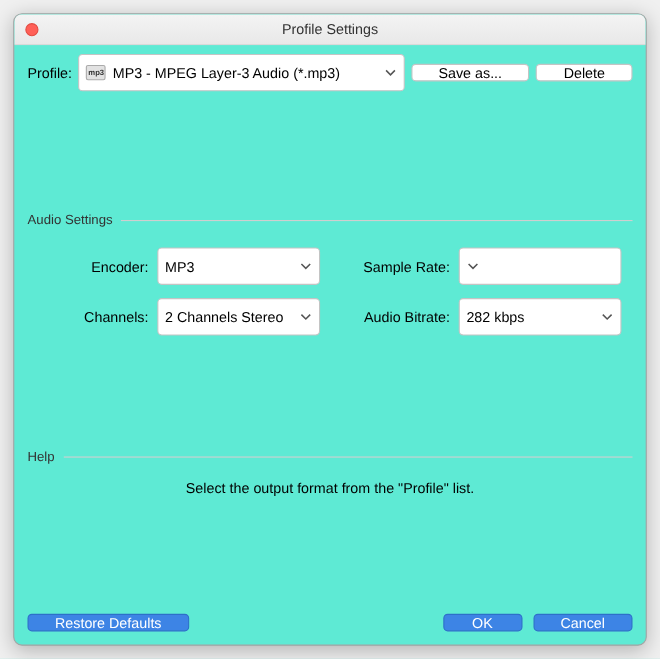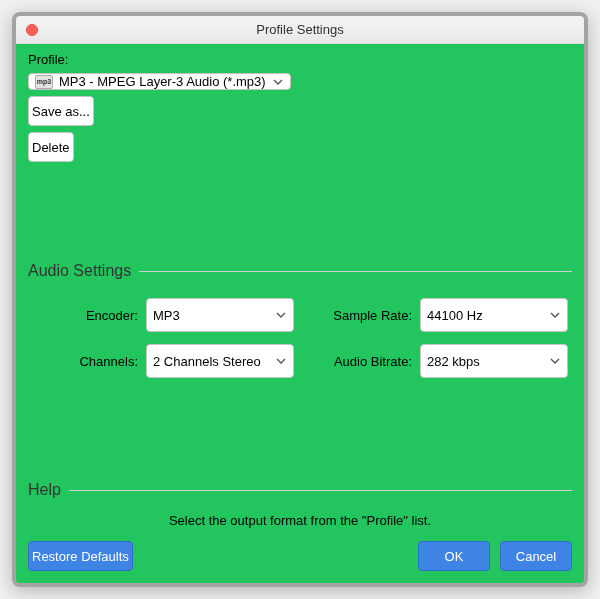--- a/index.html
+++ b/index.html
@@ -7,22 +7,22 @@
     margin: 0;
     padding: 12px;
     background: #f0f0f0;
     font-family: -apple-system, "Helvetica Neue", Arial, sans-serif;
     font-size: 13px;
     color: #000;
   }
   .window {
     width: 576px;
     height: 575px;
-    background: #22c55e;
-    border: 4px solid #a3a3a3;
+    background: #5eead4;
+    border: 1px solid #a3a3a3;
     border-radius: 8px;
     box-shadow: 0 4px 18px rgba(0,0,0,0.25);
     display: flex;
     flex-direction: column;
     overflow: hidden;
   }
   .titlebar {
     position: relative;
     height: 28px;
     line-height: 28px;
@@ -42,24 +42,23 @@
     border: 0.5px solid #e24b41;
   }
   .content {
     flex: 1;
     display: flex;
     flex-direction: column;
     padding: 8px 12px 0 12px;
   }
   .row-top {
     display: flex;
-    align-items: flex-start;
+    align-items: center;
     gap: 6px;
-    margin-bottom: 4px;
-    flex-direction: column;
+    margin-bottom: 14px;
   }
   .label { color:#000; }
   .select {
     display: inline-flex;
     align-items: center;
     justify-content: space-between;
     height: 34px;
     background: #fff;
     border: 1px solid #c4c4c4;
     border-radius: 4px;
@@ -71,22 +70,22 @@
   .select .txt { white-space: nowrap; overflow:hidden; }
   .select .chev {
     display:inline-flex;align-items:center;justify-content:center;
     width:12px;
     color:#555;
   }
   .btn {
     display: inline-flex;
     align-items:center;
     justify-content:center;
-    height: 30px;
-    padding: 0 3px;
+    height: 16px;
+    padding: 0 24px;
     background: #fff;
     border: 1px solid #c4c4c4;
     border-radius: 4px;
     font-size: 13px;
     color:#000;
     cursor: default;
   }
   .btn-primary {
     background: #3d84e5;
     border: 1px solid #2e6fc9;
@@ -97,21 +96,21 @@
     width:18px;height:14px;
     background:#e2e2e2;border:1px solid #aaa;border-radius:2px;
     font-size:7px;font-weight:bold;color:#333;
   }
   .fieldset {
     margin-top: 96px;
     position: relative;
   }
   .fs-line {
     display:flex;align-items:center;gap:8px;
-    font-size:16px;color:#333;
+    font-size:12px;color:#333;
   }
   .fs-line .rule{flex:1;height:1px;background:#cfcfcf;}
   .grid {
     margin-top: 18px;
     display:grid;
     grid-template-columns: 110px 148px 110px 148px;
     column-gap: 8px;
     row-gap: 12px;
     align-items:center;
   }
@@ -169,21 +168,20 @@
         <div class="select">
           <span class="txt" style="flex:1">MP3</span>
           <span class="chev">
             <svg class="chev-down" viewBox="0 0 10 10">
                 <path d="M1 3 L5 7 L9 3" fill="none" stroke="#555" stroke-width="1.4"></path>
               </svg>
           </span>
         </div>
         <span class="rlabel">Sample Rate:</span>
         <div class="select">
-          <span class="txt" style="flex:1">44100 Hz</span>
           <span class="chev">
             <svg class="chev-down" viewBox="0 0 10 10">
                 <path d="M1 3 L5 7 L9 3" fill="none" stroke="#555" stroke-width="1.4"></path>
               </svg>
           </span>
         </div>
         <span class="rlabel">Channels:</span>
         <div class="select">
           <span class="txt" style="flex:1">2 Channels Stereo</span>
           <span class="chev">

